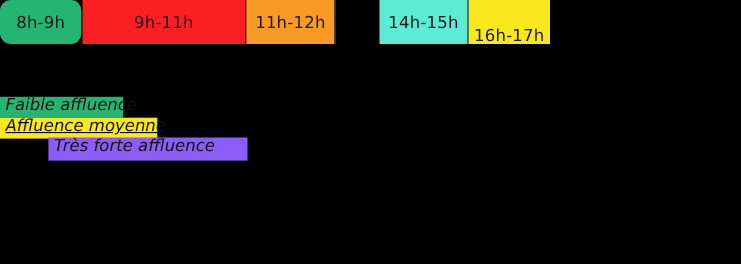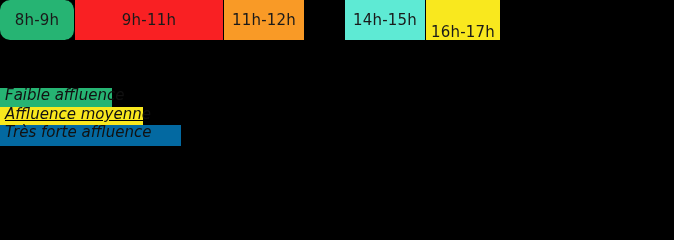--- a/index.html
+++ b/index.html
@@ -112,18 +112,18 @@
   </div>
 
   <div class="legend-row">
     <span class="legend-chip chip-medium" style="background:#f9e81e;text-decoration:underline;">
       <span class="legend-label">Affluence moyenne</span>
     </span>
   </div>
 
 
   <div class="legend-row">
-    <span class="legend-chip chip-veryhigh" style="background:#0369a1;">
+    <span class="legend-chip chip-veryhigh" style="background:#8b5cf6;margin-left:44px;">
       <span class="legend-label">Très forte affluence</span>
     </span>
   </div>
 
 </div>
 
 </body></html>

